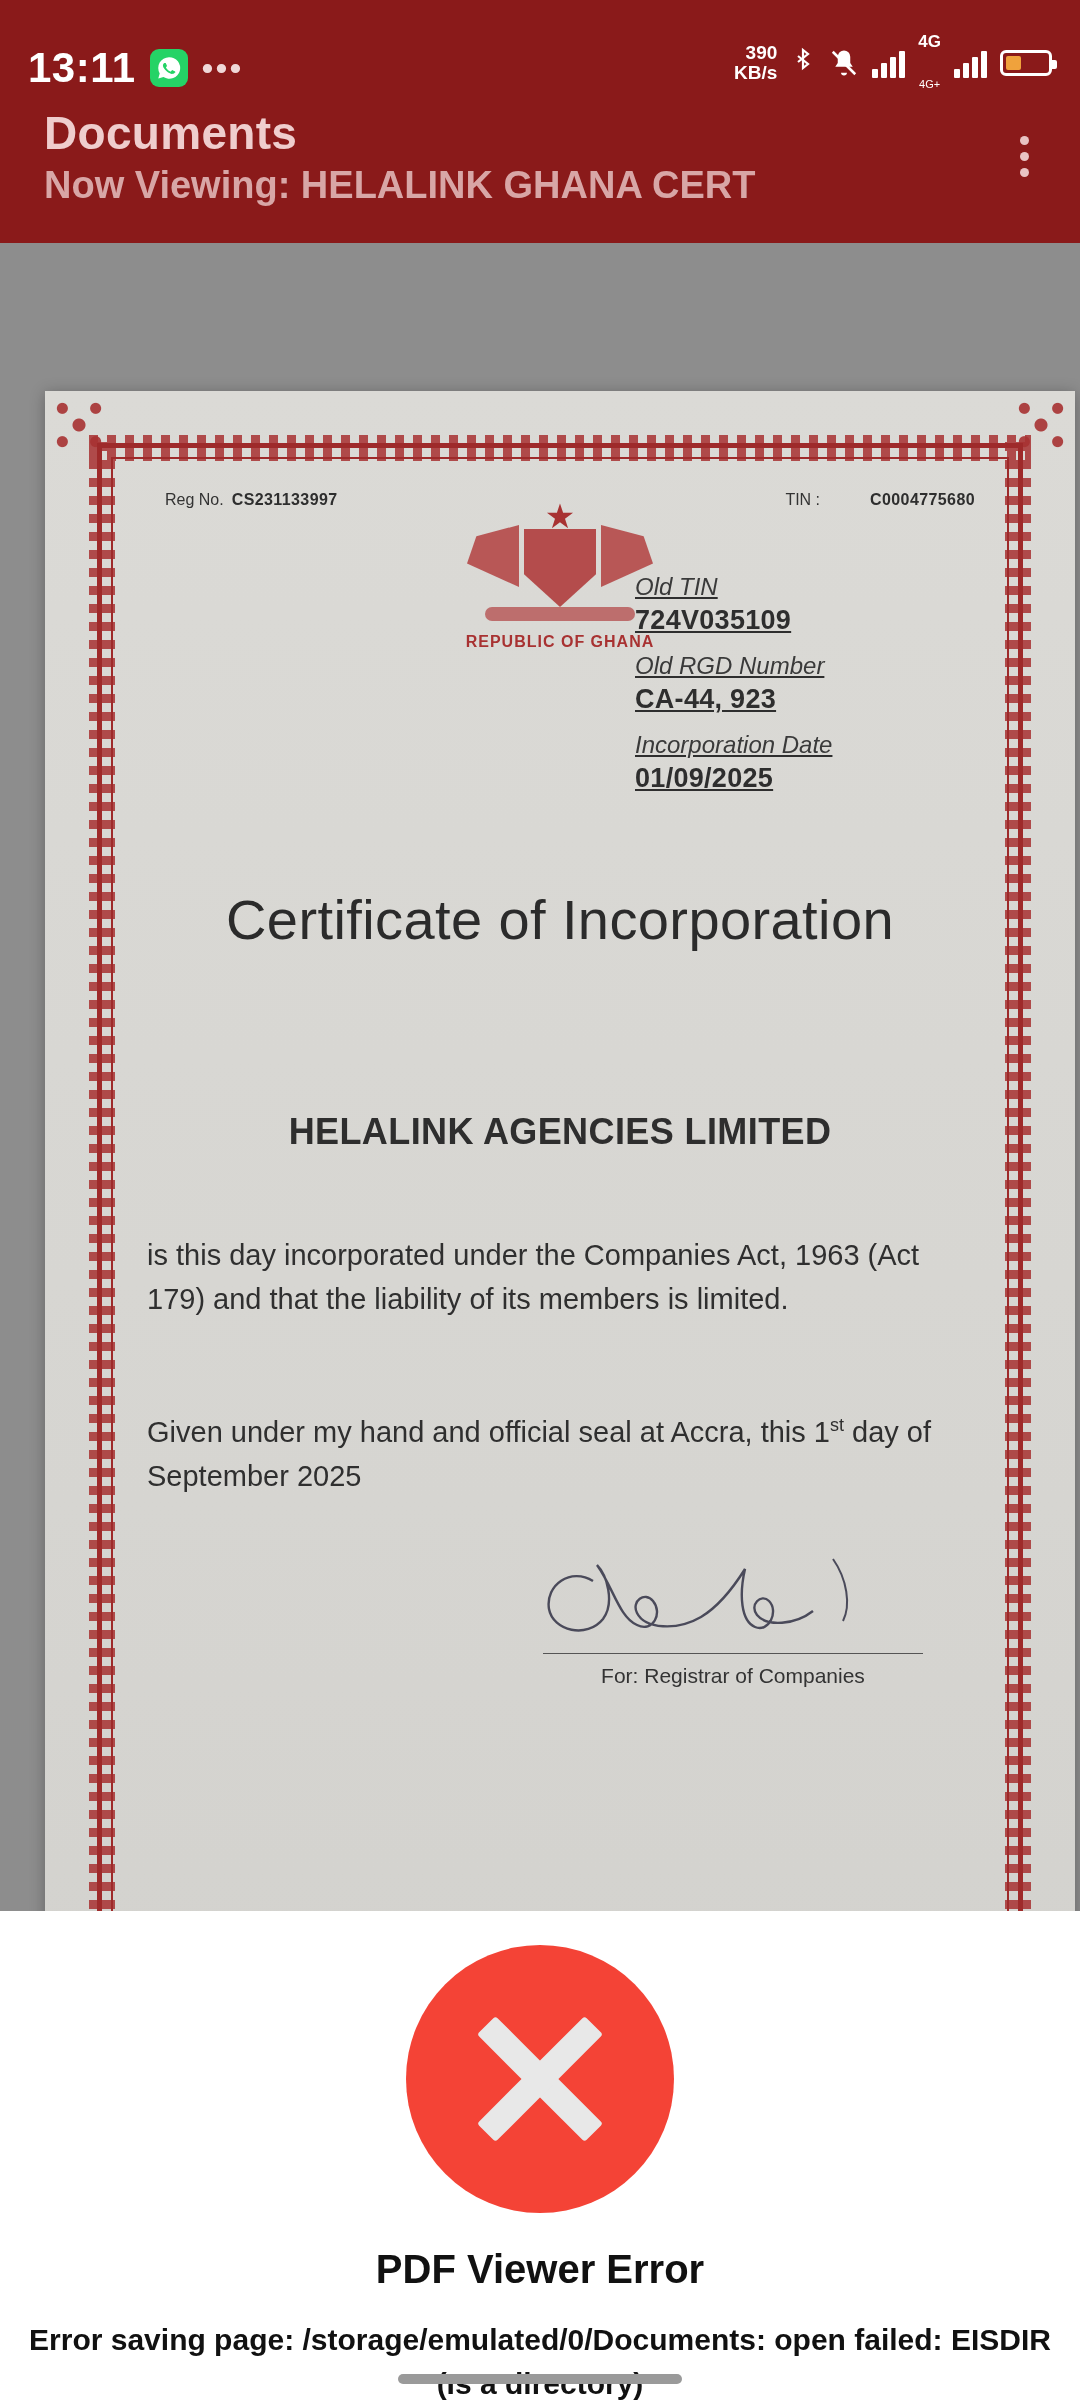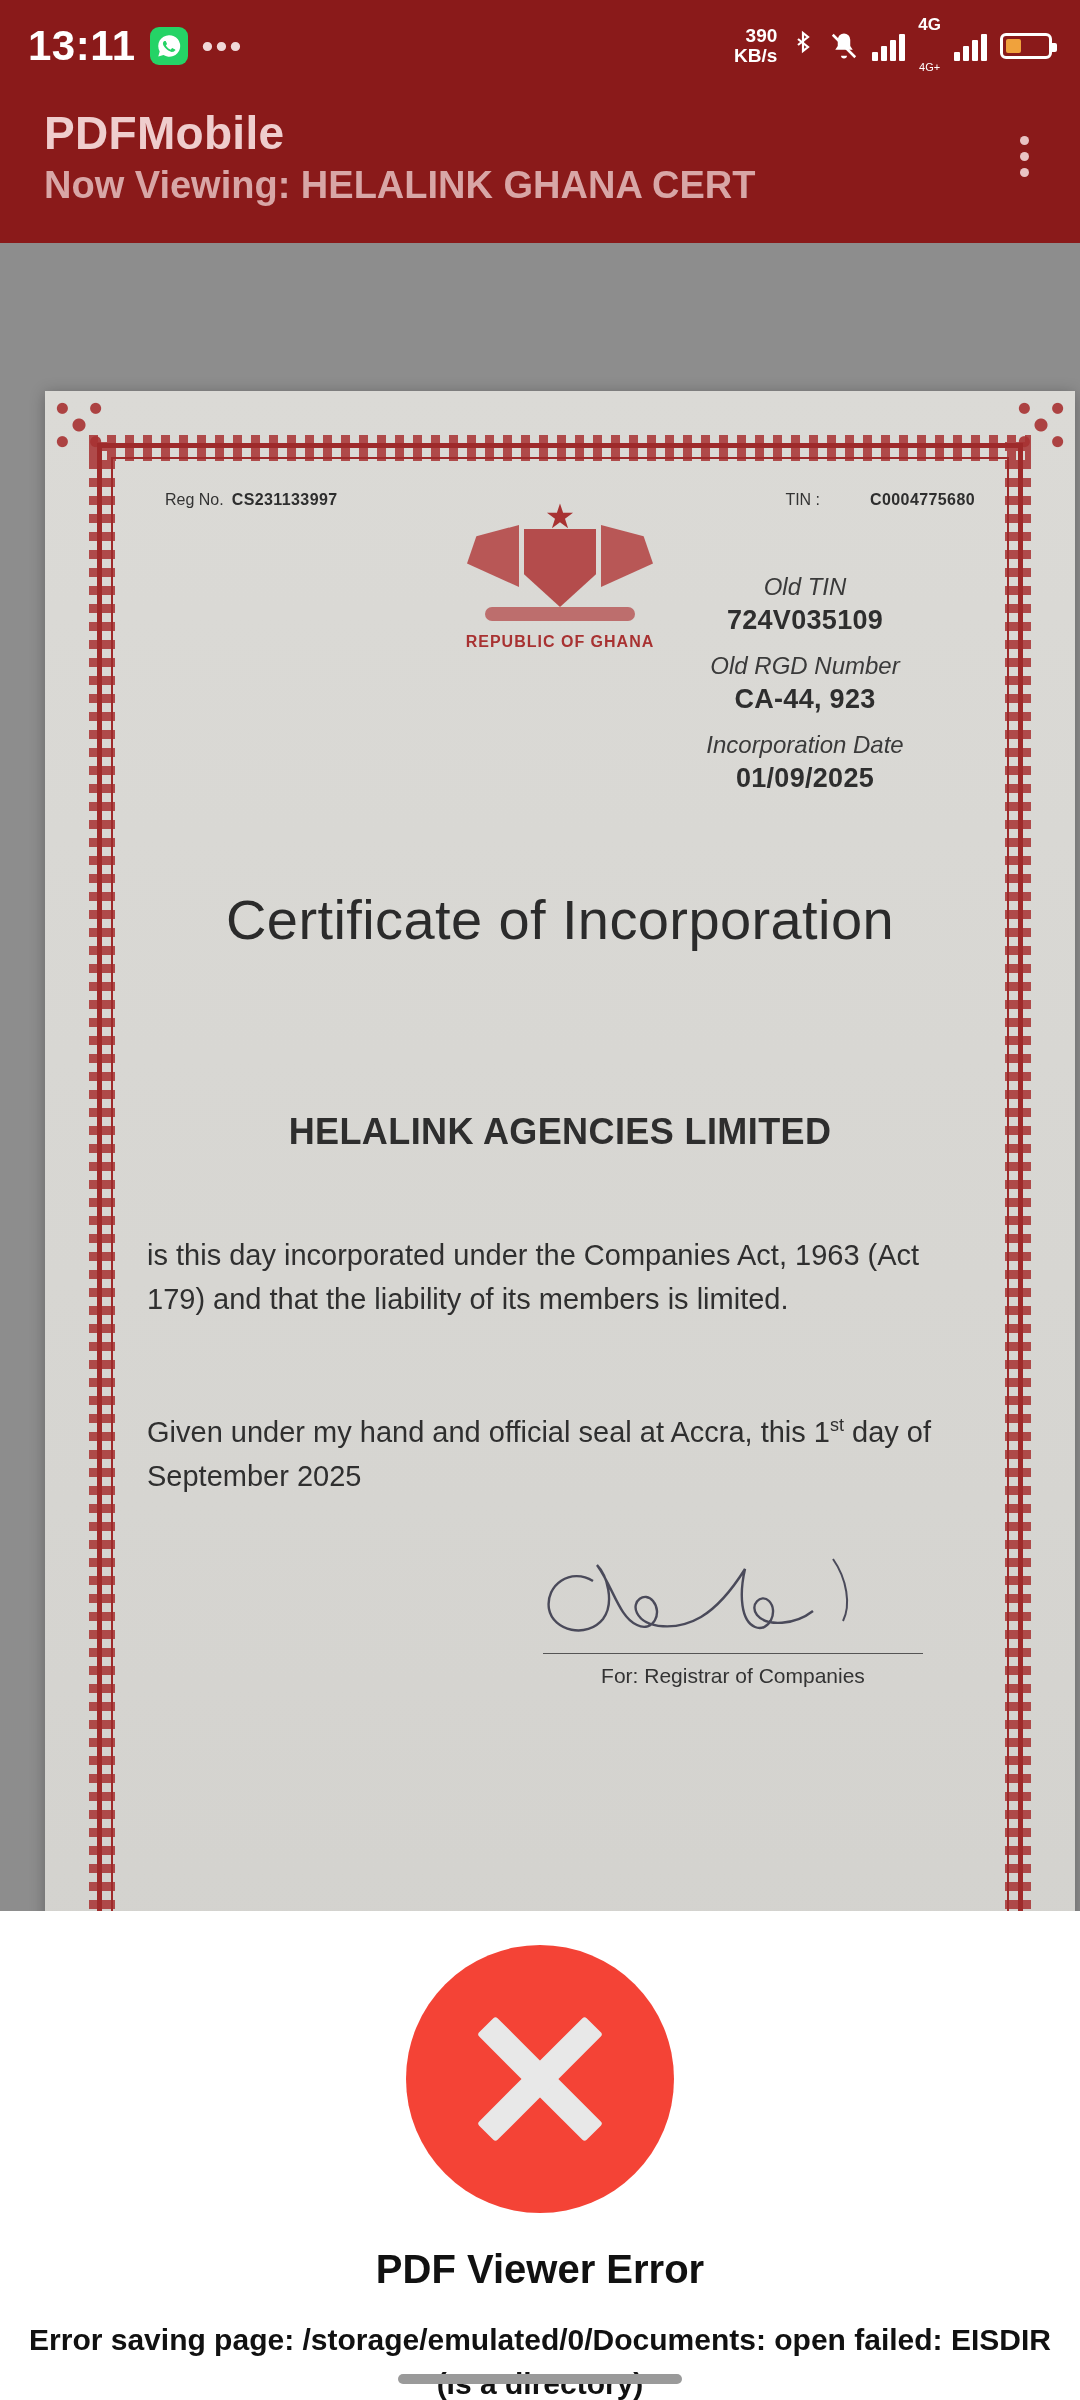--- a/index.html
+++ b/index.html
@@ -19,22 +19,22 @@
   }
 
   
   .status-bar {
     position: absolute;
     top: 0; left: 0;
     width: 1080px;
     height: 92px;
     background: #8a1a1a;
     display: flex;
-    align-items: center;
-    padding: 12px 28px;
+    align-items: flex-end;
+    padding: 0 28px;
     color: #ffffff;
   }
   .status-left {
     display: flex;
     align-items: center;
     gap: 14px;
   }
   .status-clock {
     font-size: 42px;
     font-weight: bold;
@@ -268,22 +268,23 @@
     font-size: 16px;
     font-weight: bold;
     letter-spacing: 1px;
     color: #a83232;
   }
 
   .right-meta {
     position: absolute;
     right: 4px;
     top: 66px;
-    text-align: center;
+    text-align: left;
     width: 340px;
+    text-decoration: underline;
   }
   .rm-label { font-size: 24px; font-style: italic; color: #3a3a3a; margin-top: 16px; }
   .rm-value { font-size: 27px; font-weight: bold; margin-top: 4px; letter-spacing: .3px; }
 
   .cert-title {
     position: absolute;
     top: 396px;
     width: 100%;
     text-align: center;
     font-size: 56px;
@@ -447,21 +448,21 @@
           <i></i>
           <i></i>
         </div>
       <div class="battery">
           <i></i>
         </div>
     </div>
   </div>
 
   <div class="app-bar">
-    <div class="app-title">PDFMobile</div>
+    <div class="app-title">Documents</div>
     <div class="app-subtitle">Now Viewing: HELALINK GHANA CERT</div>
     <div class="overflow-menu">
         <i></i>
         <i></i>
         <i></i>
       </div>
   </div>
 
   <div class="pdf-area">
     <div class="page">

